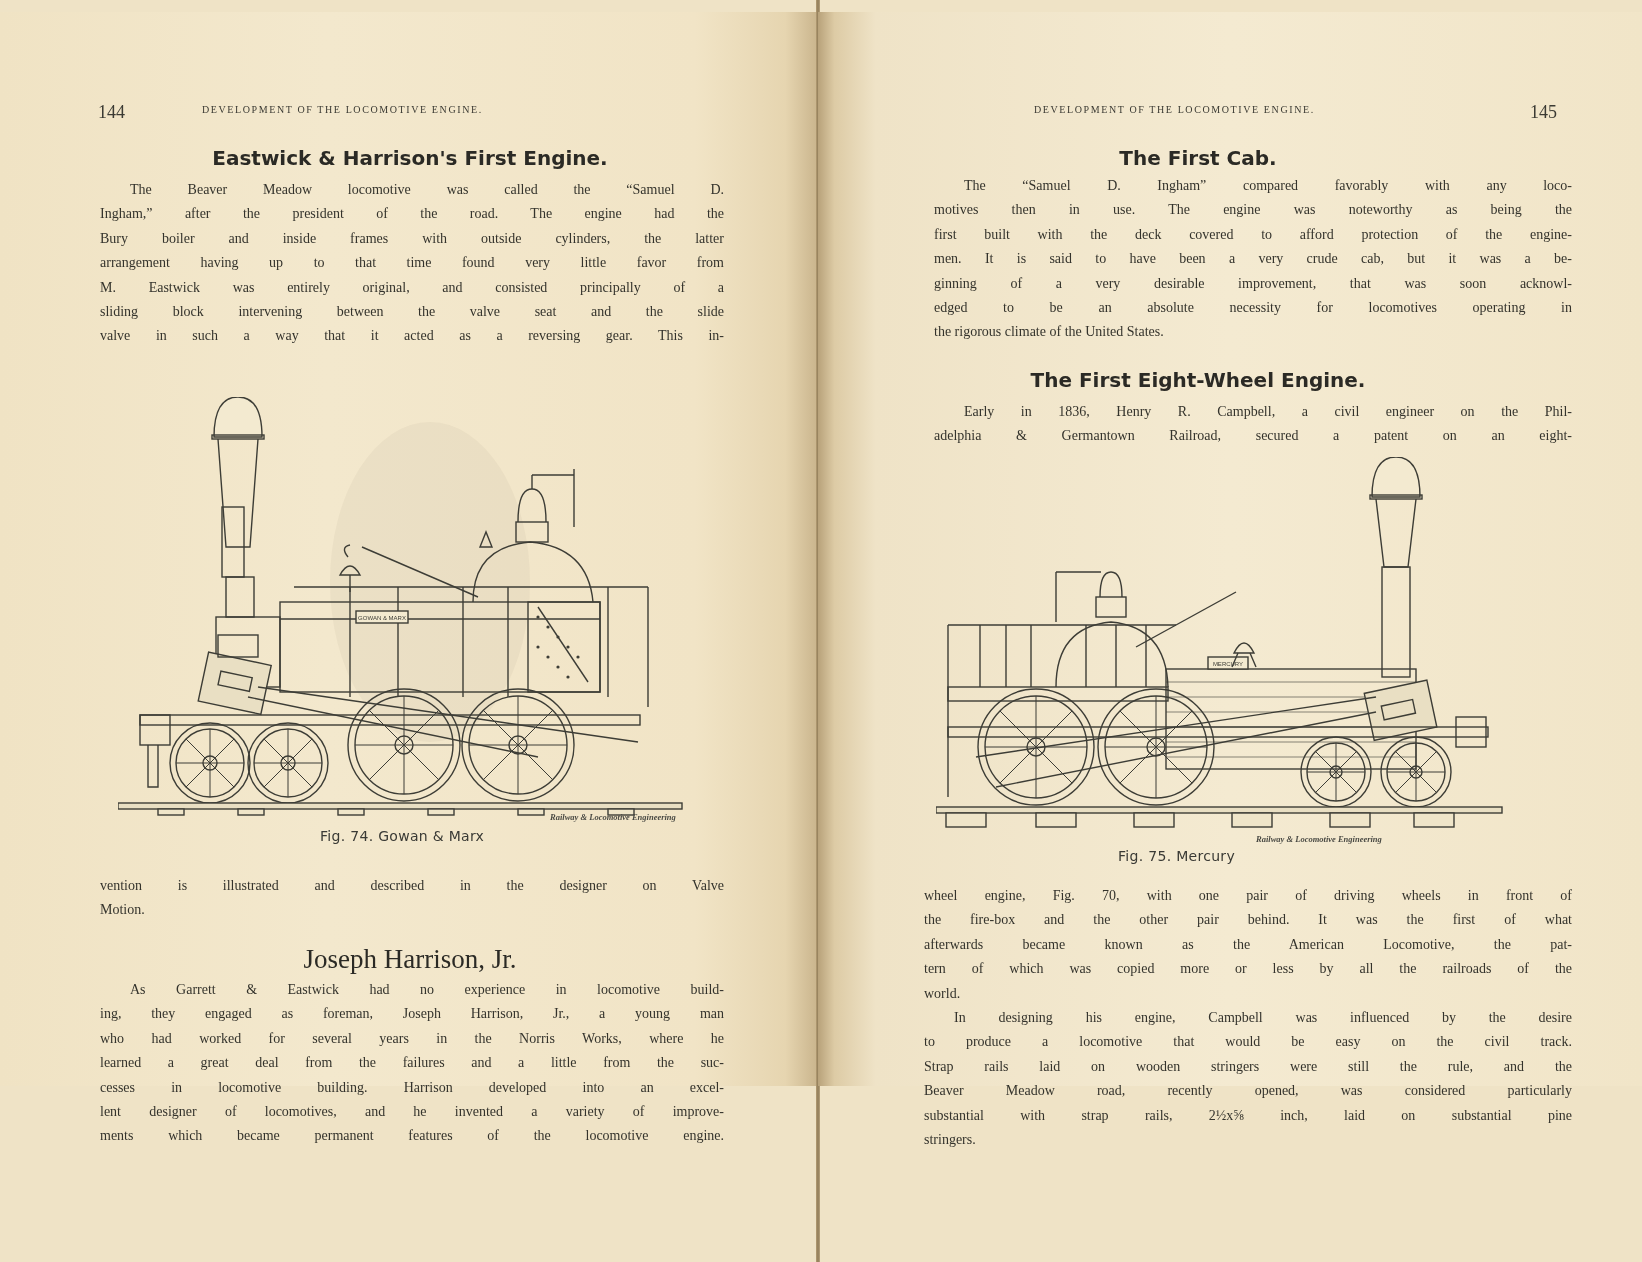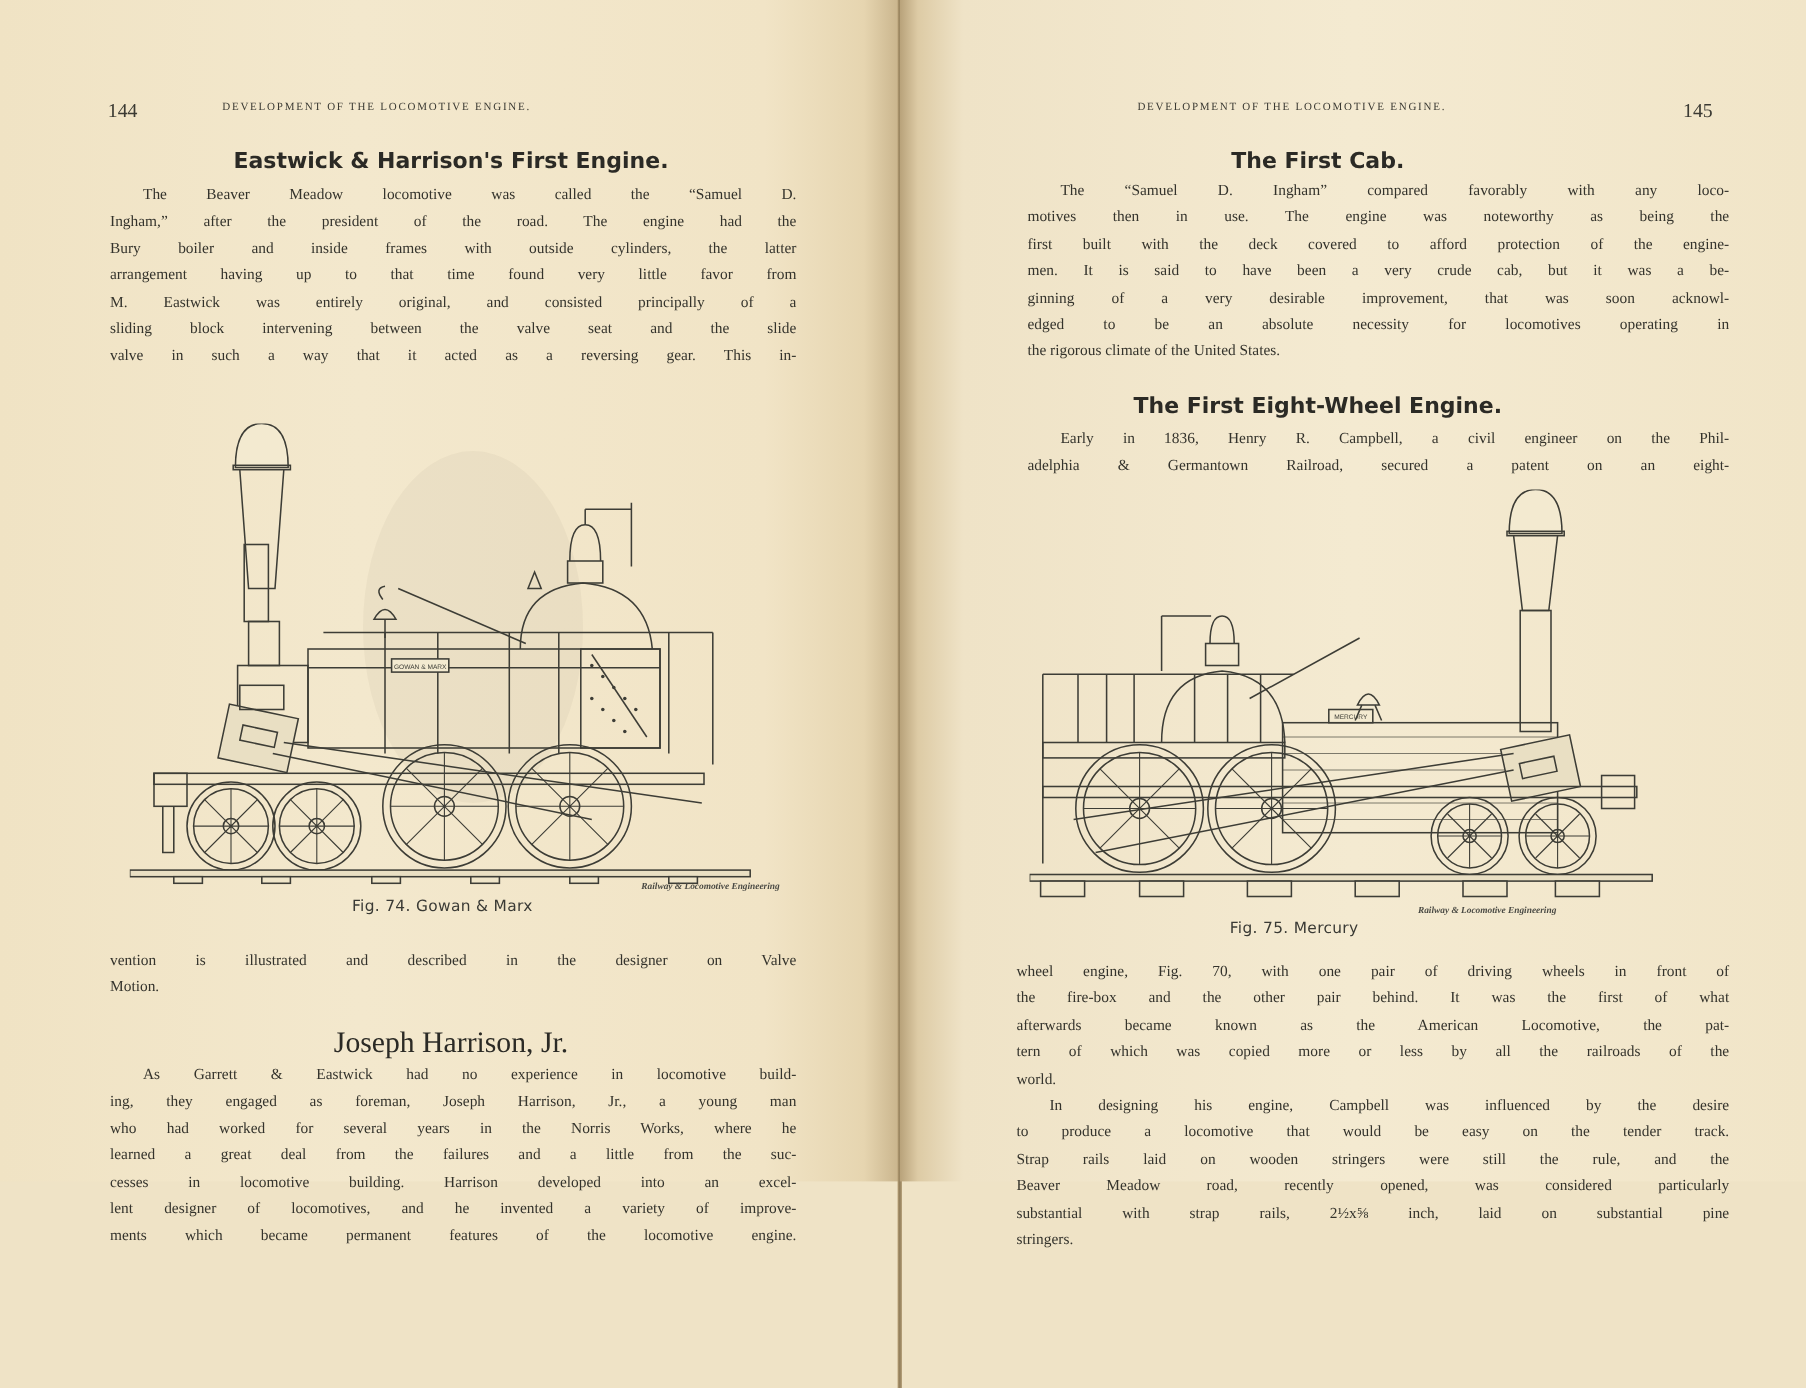--- a/index.html
+++ b/index.html
@@ -4,21 +4,21 @@
 <style>
   html, body { margin: 0; padding: 0; }
   body {
     width: 1642px; height: 1262px; overflow: hidden;
     background: #efe3c6;
     font-family: "Liberation Serif", "DejaVu Serif", serif;
     color: #2e2d27;
   }
   .spread { position: relative; width: 1642px; height: 1262px; }
   .page {
-    position: absolute; top: 0; height: 1074px;
+    position: absolute; top: 12px; height: 1074px;
   }
   .page.left {
     left: 0; width: 818px;
     background: linear-gradient(to right, #f0e3c4 0%, #f3e8cd 40%, #f1e4c6 85%, #e6d5b0 96%, #c9b48c 100%);
   }
   .page.right {
     left: 818px; width: 824px;
     background: linear-gradient(to right, #b8a27a 0%, #ddcba5 2%, #efe3c7 7%, #f4ead1 50%, #f1e5c8 100%);
   }
   .spine {
@@ -45,21 +45,21 @@
   }
   .para .line { display: block; text-align: justify; text-align-last: justify; white-space: nowrap; }
   .para .line.last { text-align-last: left; }
   .indent { padding-left: 30px; }
   .caption {
     position: absolute; font-family: "DejaVu Sans", "Liberation Sans", sans-serif;
     font-size: 14px; color: #3a3a35; letter-spacing: 0.3px;
   }
   .credit {
     position: absolute; font-family: "Liberation Serif", serif;
-    font-style: italic; font-weight: bold; font-size: 8.5px; color: #4a4a44; margin-left: 33px;
+    font-style: italic; font-weight: bold; font-size: 8.5px; color: #4a4a44;
   }
   .figure { position: absolute; }
   .figure svg { display: block; }
   .ghost {
     position: absolute; background: rgba(120,110,90,0.06); border-radius: 50%;
   }
 </style>
 </head>
 <body>
 
@@ -317,20 +317,20 @@
     <div class="para" style="left:106px;top:872px;width:648px;">
       <span class="line">wheel engine, Fig. 70, with one pair of driving wheels in front of</span>
       <span class="line">the fire-box and the other pair behind.  It was the first of what</span>
       <span class="line">afterwards became known as the American Locomotive, the pat-</span>
       <span class="line">tern of which was copied more or less by all the railroads of the</span>
       <span class="line last">world.</span>
     </div>
 
     <div class="para" style="left:106px;top:994px;width:648px;">
       <span class="line indent">In designing his engine, Campbell was influenced by the desire</span>
-      <span class="line">to produce a locomotive that would be easy on the tender track.</span>
+      <span class="line">to produce a locomotive that would be easy on the civil track.</span>
       <span class="line">Strap rails laid on wooden stringers were still the rule, and the</span>
       <span class="line">Beaver Meadow road, recently opened, was considered particularly</span>
       <span class="line">substantial with strap rails, 2½x⅝ inch, laid on substantial pine</span>
       <span class="line last">stringers.</span>
     </div>
   </div>
 </div>
 
 </body></html>

